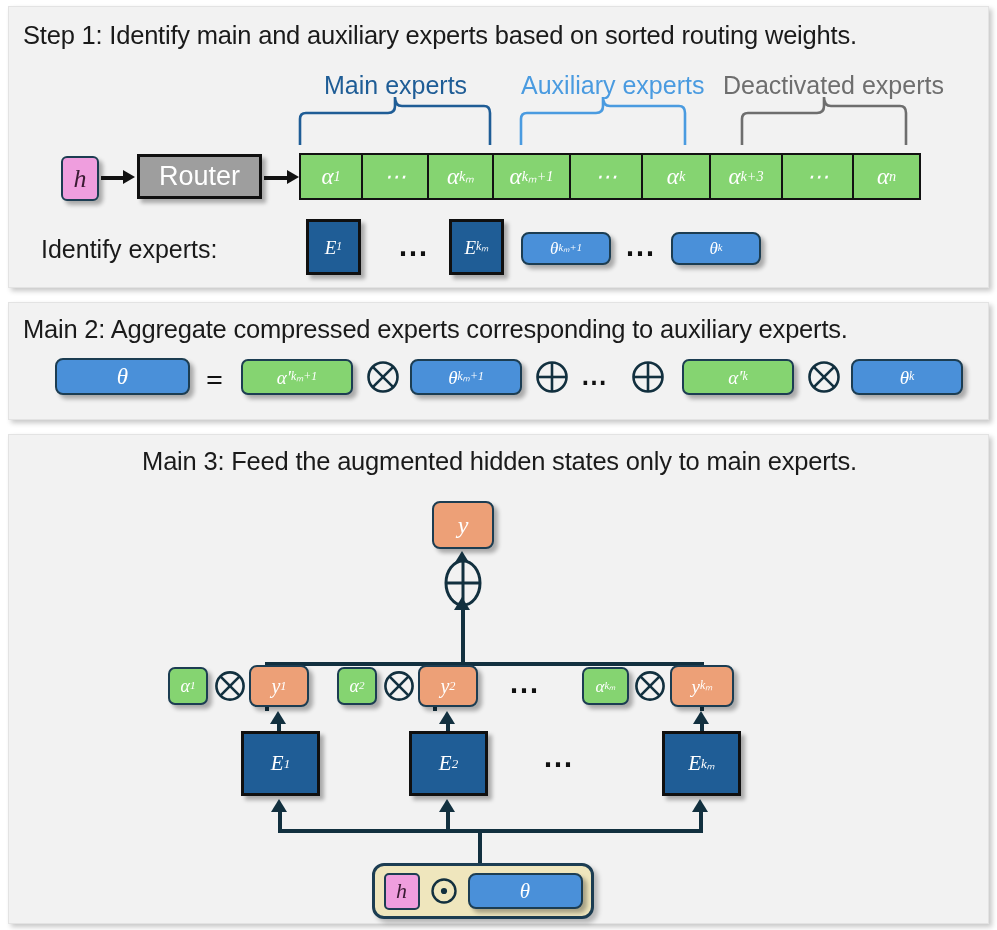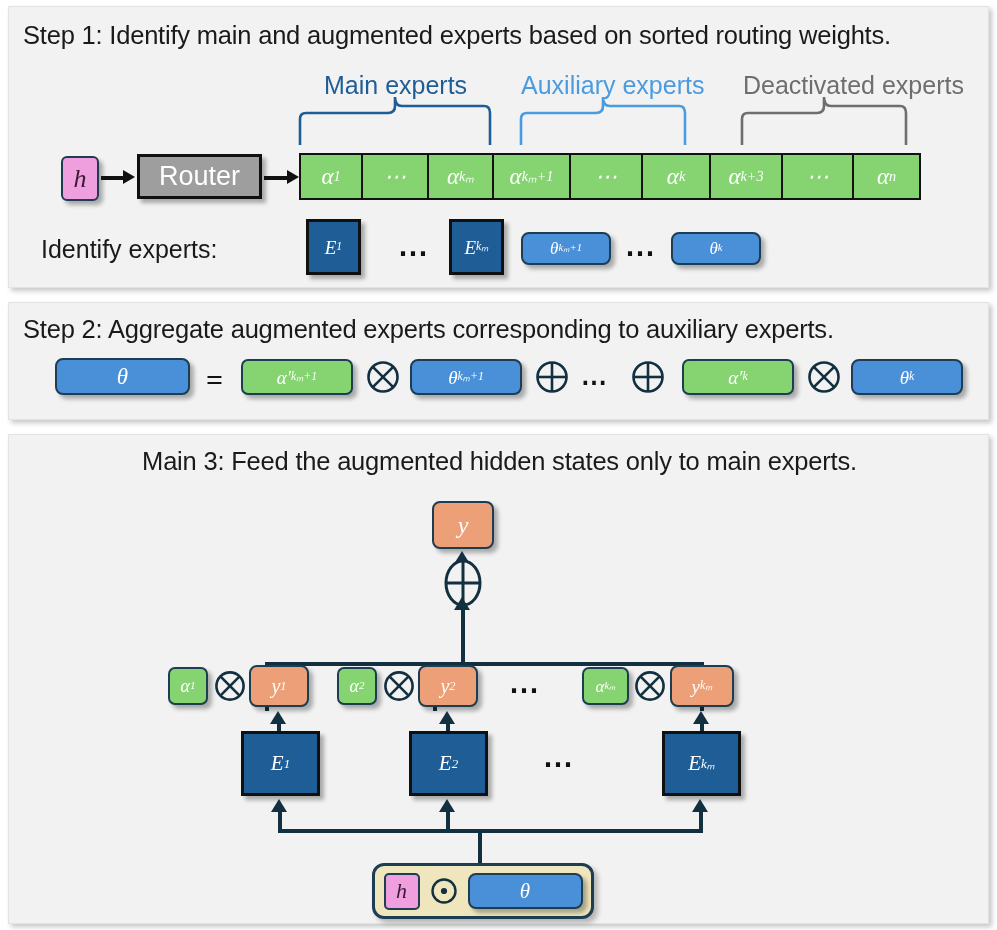--- a/index.html
+++ b/index.html
@@ -93,25 +93,25 @@
   }
   svg { display:block; overflow: visible; }
 </style>
 </head>
 <body>
 
 <div class="page">
 
   <div class="panel" id="panel-step1">
 
-    <div class="step-title" id="step1-title">Step 1: Identify main and augmented experts based on sorted routing weights.</div>
+    <div class="step-title" id="step1-title">Step 1: Identify main and auxiliary experts based on sorted routing weights.</div>
 
     <div class="blabel" style="left:315px; top:64px; color:#1f5d96;">Main experts</div>
     <div class="blabel" style="left:512px; top:64px; color:#4a9be0;">Auxiliary experts</div>
-    <div class="blabel" style="left:734px; top:64px; color:#6e6e6e;">Deactivated experts</div>
+    <div class="blabel" style="left:714px; top:64px; color:#6e6e6e;">Deactivated experts</div>
 
     <svg style="position:absolute; left:0; top:88px;" width="981" height="52">
       <path d="M 291 50 L 291 24 Q 291 18 297 18 L 379 18 Q 386 18 386 11 L 386 2 Q 386 11 393 11 L 475 11 Q 481 11 481 18 L 481 50" fill="none" stroke="#1f5d96" stroke-width="2.6"></path>
     </svg>
     <svg style="position:absolute; left:0; top:88px;" width="981" height="52">
       <path d="M 512 50 L 512 24 Q 512 18 518 18 L 587 18 Q 594 18 594 11 L 594 2 Q 594 11 601 11 L 670 11 Q 676 11 676 18 L 676 50" fill="none" stroke="#4a9be0" stroke-width="2.6"></path>
     </svg>
     <svg style="position:absolute; left:0; top:88px;" width="981" height="52">
       <path d="M 733 50 L 733 24 Q 733 18 739 18 L 808 18 Q 815 18 815 11 L 815 2 Q 815 11 822 11 L 891 11 Q 897 11 897 18 L 897 50" fill="none" stroke="#6e6e6e" stroke-width="2.6"></path>
     </svg>
@@ -191,21 +191,21 @@
     </div>
     <div class="dots" style="left:616px; top:231px;">⋯</div>
     <div class="box b-lblue sq-shadow" style="left:662px; top:225px; width:90px; height:33px; font-size:17px;">
       <span>θ</span>
         <span class="sub">k</span>
     </div>
   </div>
 
   <div class="panel" id="panel-step2">
 
-    <div class="step-title" id="step2-title">Step 2: Aggregate augmented experts corresponding to auxiliary experts.</div>
+    <div class="step-title" id="step2-title">Main 2: Aggregate compressed experts corresponding to auxiliary experts.</div>
 
     <div class="box b-lblue sq-shadow" style="left:46px; top:55px; width:135px; height:37px; font-size:23px;">
       <span>θ</span>
     </div>
 
     <div class="eqsign" style="left:197px; top:60px;">=</div>
 
     <div class="box b-greenr sq-shadow" style="left:232px; top:56px; width:112px; height:36px; font-size:19px;">
       <span>α′</span>
         <span class="sub">kₘ+1</span>

